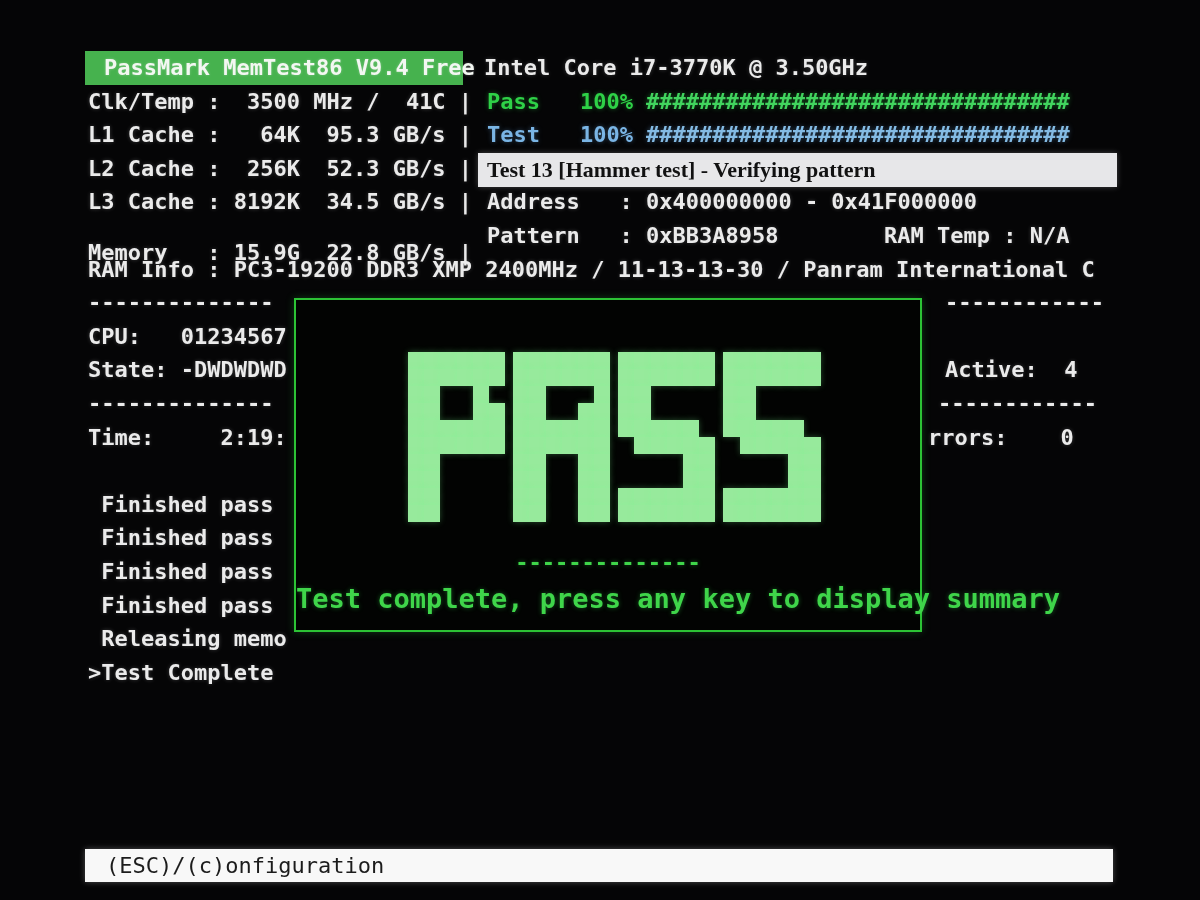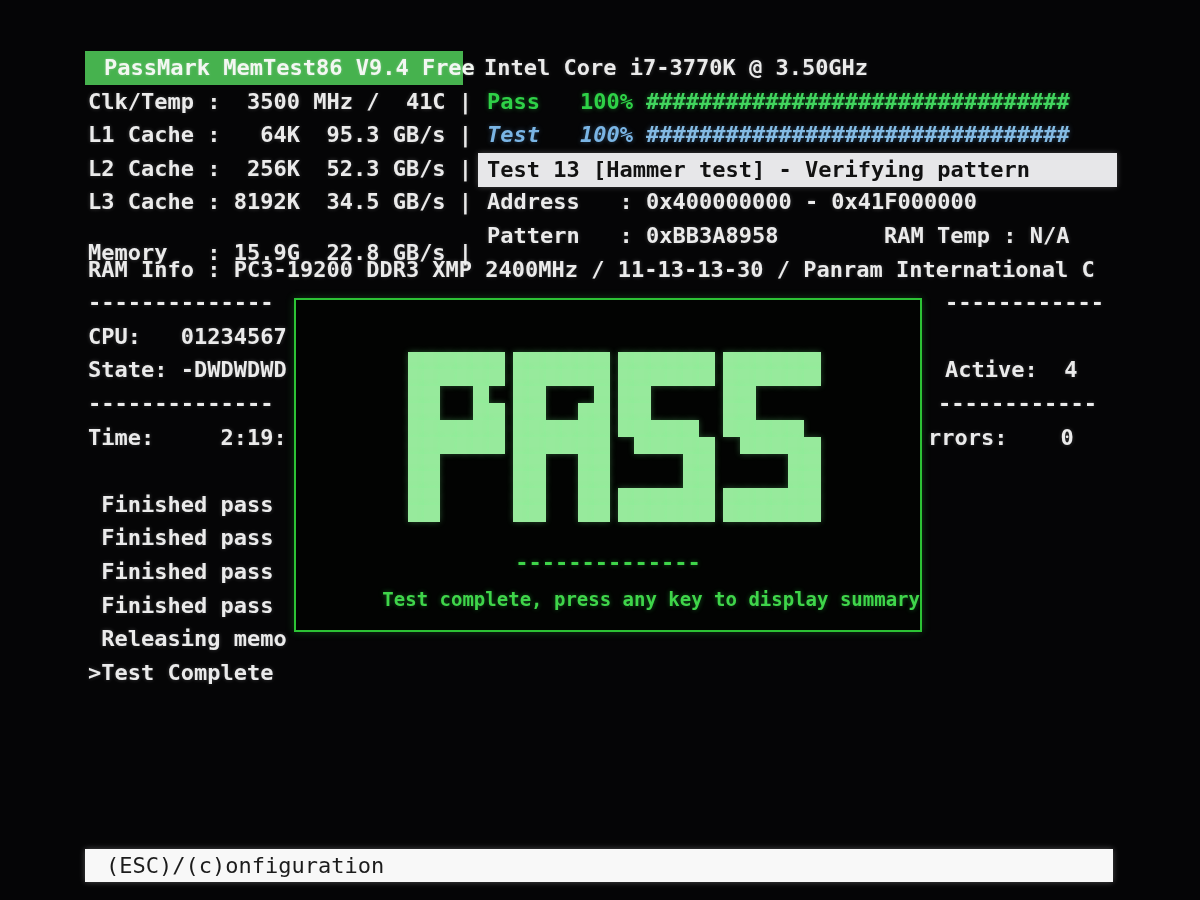--- a/index.html
+++ b/index.html
@@ -16,49 +16,49 @@
     font-family:"DejaVu Sans Mono", monospace;
   }
   .line{
     position:absolute; white-space:pre;
     font:bold 22px/26px "DejaVu Sans Mono", monospace;
     color:var(--text-white); letter-spacing:0;
     text-shadow:0 0 4px rgba(255,255,255,.22);
   }
   .green{ color:var(--green); text-shadow:0 0 5px rgba(60,255,90,.35); }
   .greenhash{ color:var(--green-hash); text-shadow:0 0 5px rgba(60,255,90,.35); }
-  .blue{ color:var(--blue); text-shadow:0 0 5px rgba(120,190,255,.35);font-style:italic; }
+  .blue{ color:var(--blue); text-shadow:0 0 5px rgba(120,190,255,.35); }
   .bluehash{ color:var(--blue-hash); text-shadow:0 0 5px rgba(120,190,255,.35); }
   .boxgreen{ color:var(--box-green); text-shadow:0 0 5px rgba(60,255,90,.35); }
 
   .title-bar{
     position:absolute; left:85px; top:51px; width:378px; height:34px;
     background:var(--title-bar-bg);
   }
   .title-bar .line{ position:static; display:block; padding-left:19px;
     line-height:34px; color:var(--title-text); text-shadow:0 0 3px rgba(255,255,255,.3); }
 
   .banner{
     position:absolute; left:478px; top:153px; width:639px; height:34px;
     background:var(--banner-bg); box-shadow:0 0 6px rgba(255,255,255,.25);
   }
   .banner .line{ position:static; display:block; padding-left:9px;
-    line-height:34px; color:var(--banner-text); text-shadow:none; }
+    line-height:34px; color:var(--banner-text); text-shadow:none;font-family:Liberation Serif, serif; }
 
   .pass-box{
     position:absolute; left:294px; top:298px; width:628px; height:334px;
     box-sizing:border-box; border:2px solid var(--box-border);
     background:#020302; box-shadow:0 0 8px rgba(50,220,70,.25);
   }
   .letters{ position:absolute; left:112px; top:52px; display:flex; gap:8px; }
   .glyph{ display:grid; grid-template-columns:repeat(6,16.2px); grid-template-rows:repeat(10,17px); }
   .glyph .on{ background:var(--big-pass); box-shadow:0 0 6px rgba(130,255,150,.3); }
   .box-divider{ position:absolute; left:0; right:0; top:250px; text-align:center; }
   .box-message{ position:absolute; left:0; right:0; top:286px; text-align:right;
-    font-size:19px; }
+    font-size:27px; }
 
   .footer-bar{
     position:absolute; left:85px; top:849px; width:1028px; height:33px;
     background:var(--footer-bg); box-shadow:0 0 6px rgba(255,255,255,.3);
   }
   .footer-bar .line{ position:static; display:block; padding-left:21px;
     font-weight:normal; line-height:33px; color:var(--footer-text); text-shadow:none; }
 </style>
 </head>
 <body>

